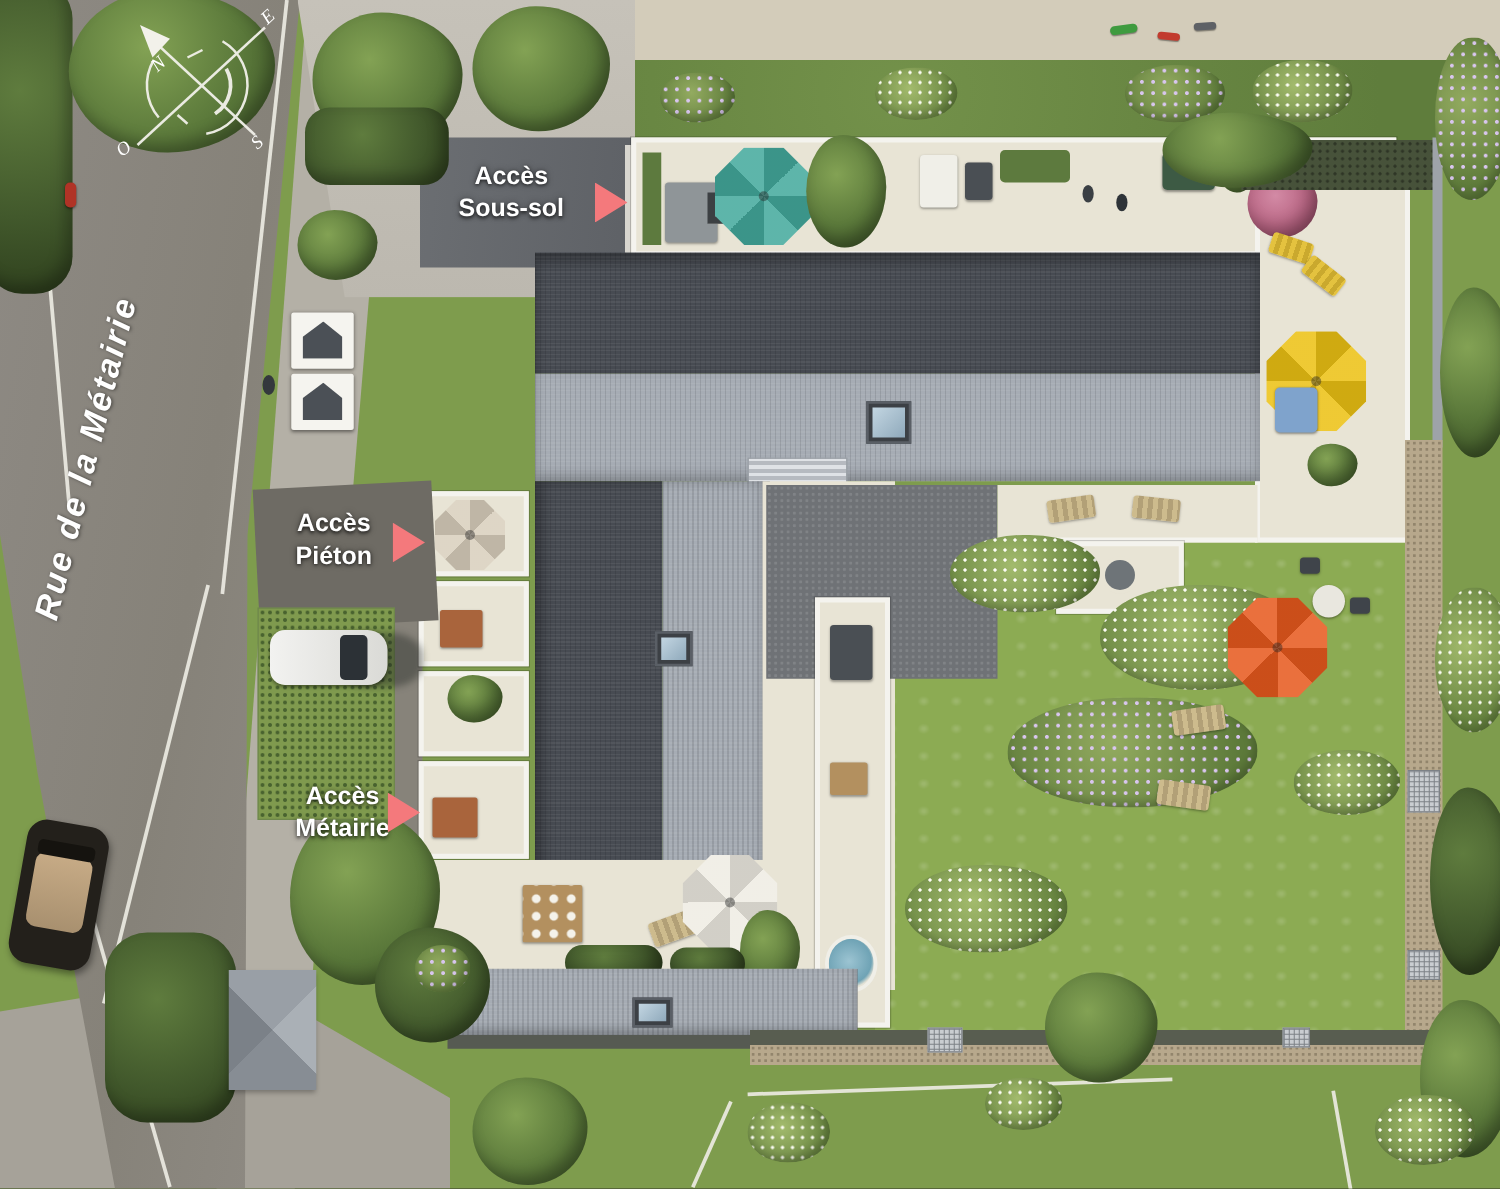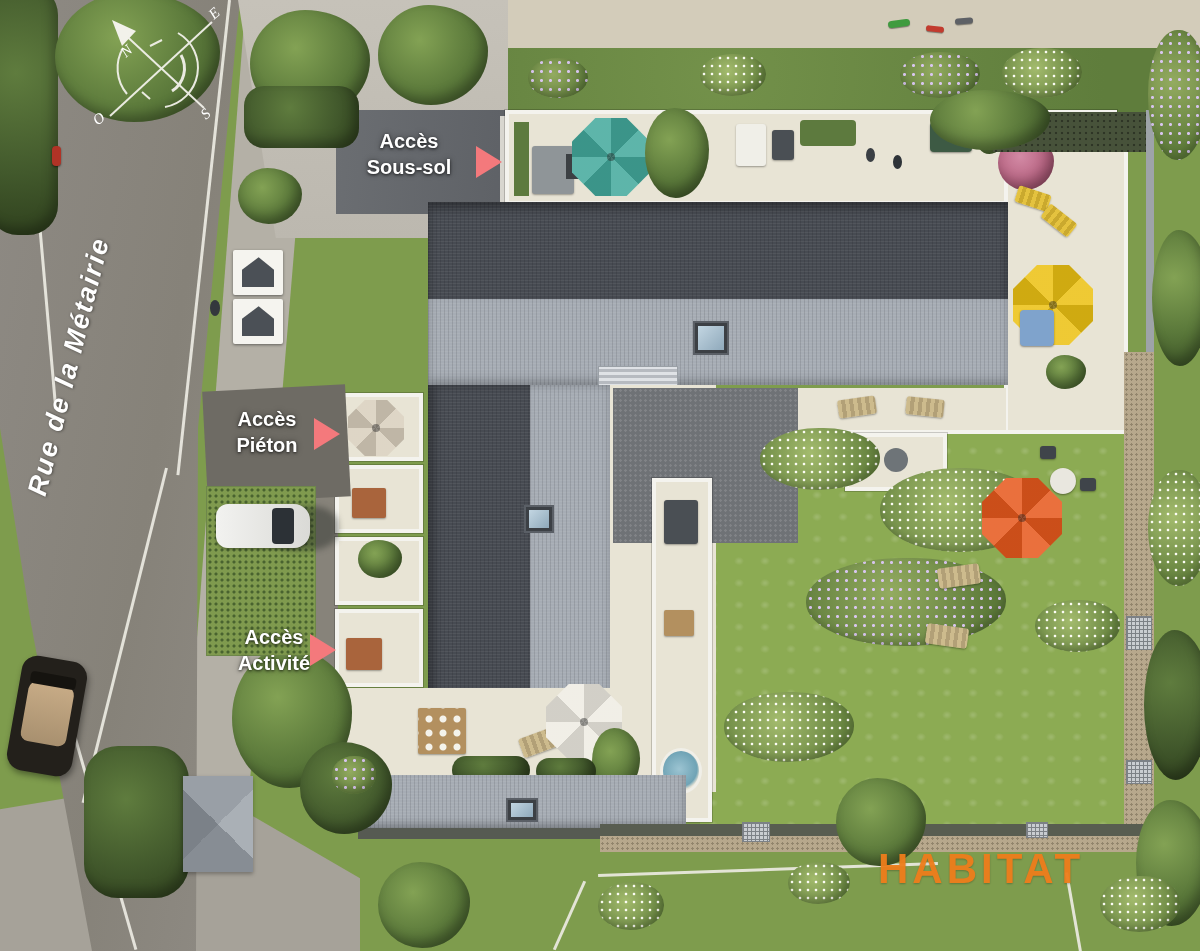--- a/index.html
+++ b/index.html
@@ -242,21 +242,20 @@
   <div class="abs arr" style="left: 476px; top: 146px; background-color: rgb(244, 121, 124);"></div>
 
   <div class="abs lbl" style="left:215px;top:406px;width:104px;">
     <div>Accès</div>
     <div>Piéton</div>
   </div>
   <div class="abs arr" style="left: 314px; top: 418px; background-color: rgb(244, 121, 124);"></div>
 
   <div class="abs lbl" style="left:216px;top:624px;width:116px;">
     <div>Accès</div>
-    <div>Activité</div>
+    <div>Métairie</div>
   </div>
   <div class="abs arr" style="left: 310px; top: 634px; background-color: rgb(244, 121, 124);"></div>
 
   <div class="abs logo" style="left:878px;top:848px;width:320px;">
-    <div class="l2" style="color: rgb(238, 125, 27);">HABITAT</div>
   </div>
 
 </div>
 
 </body></html>

